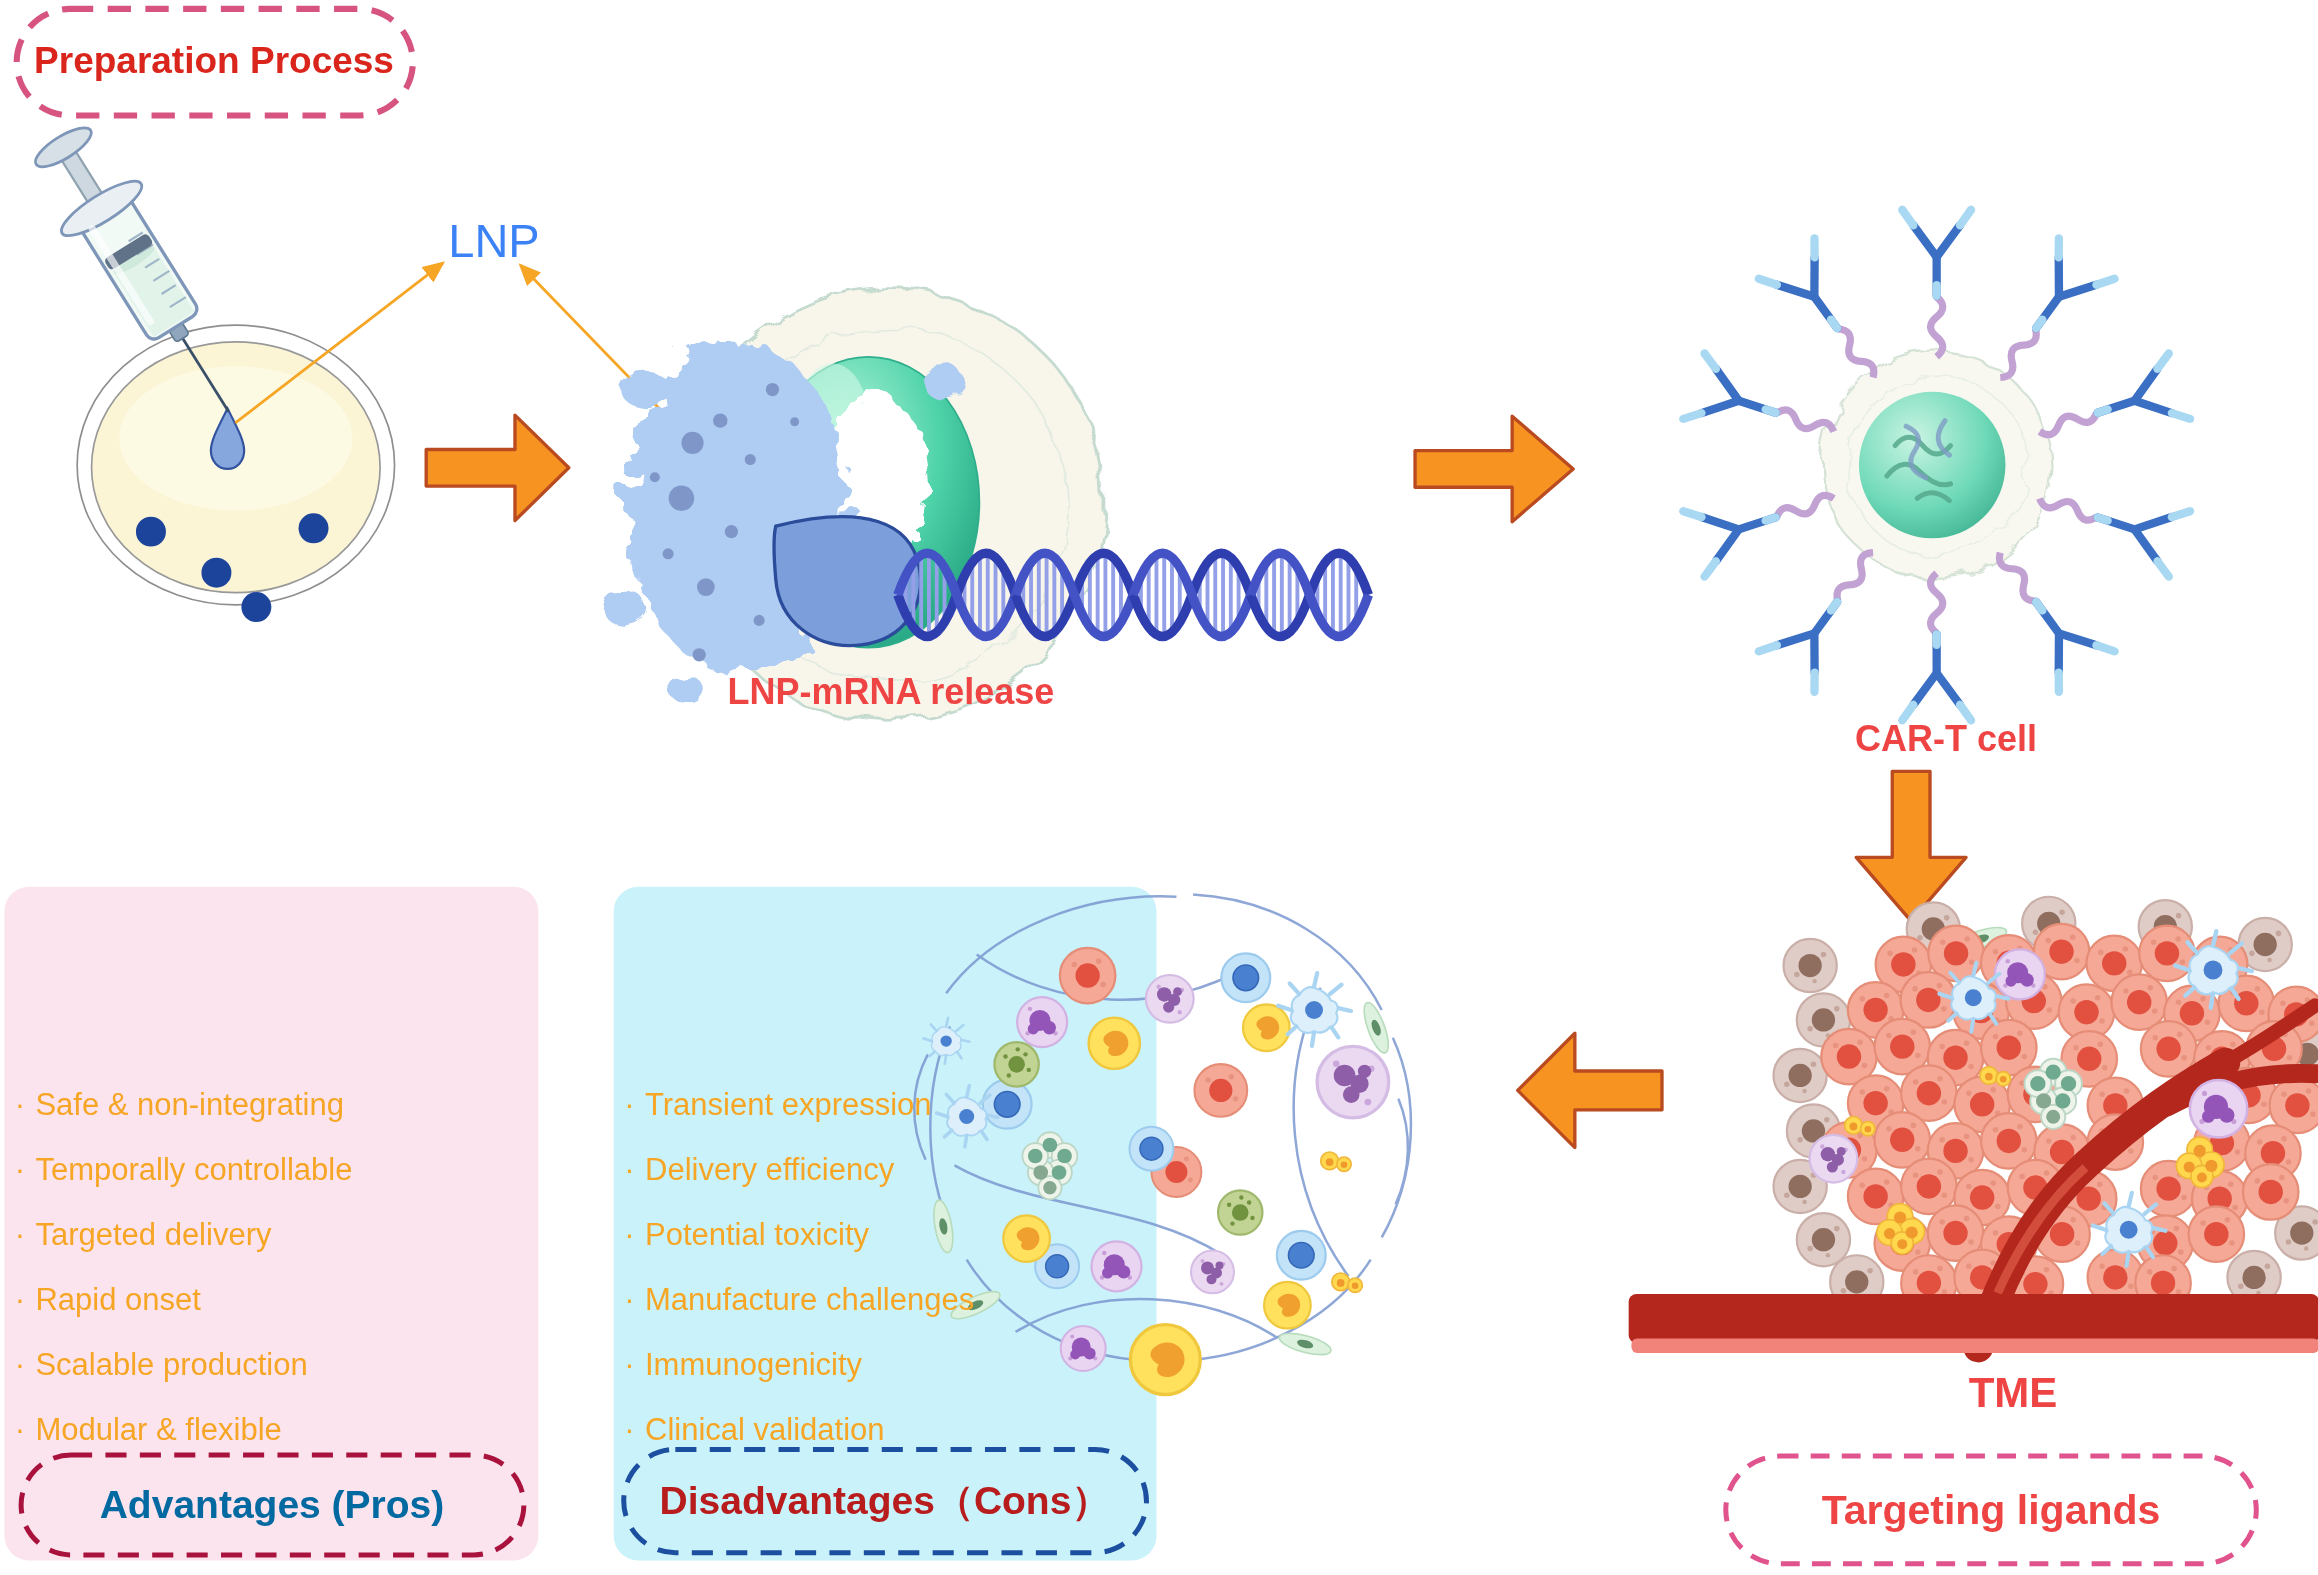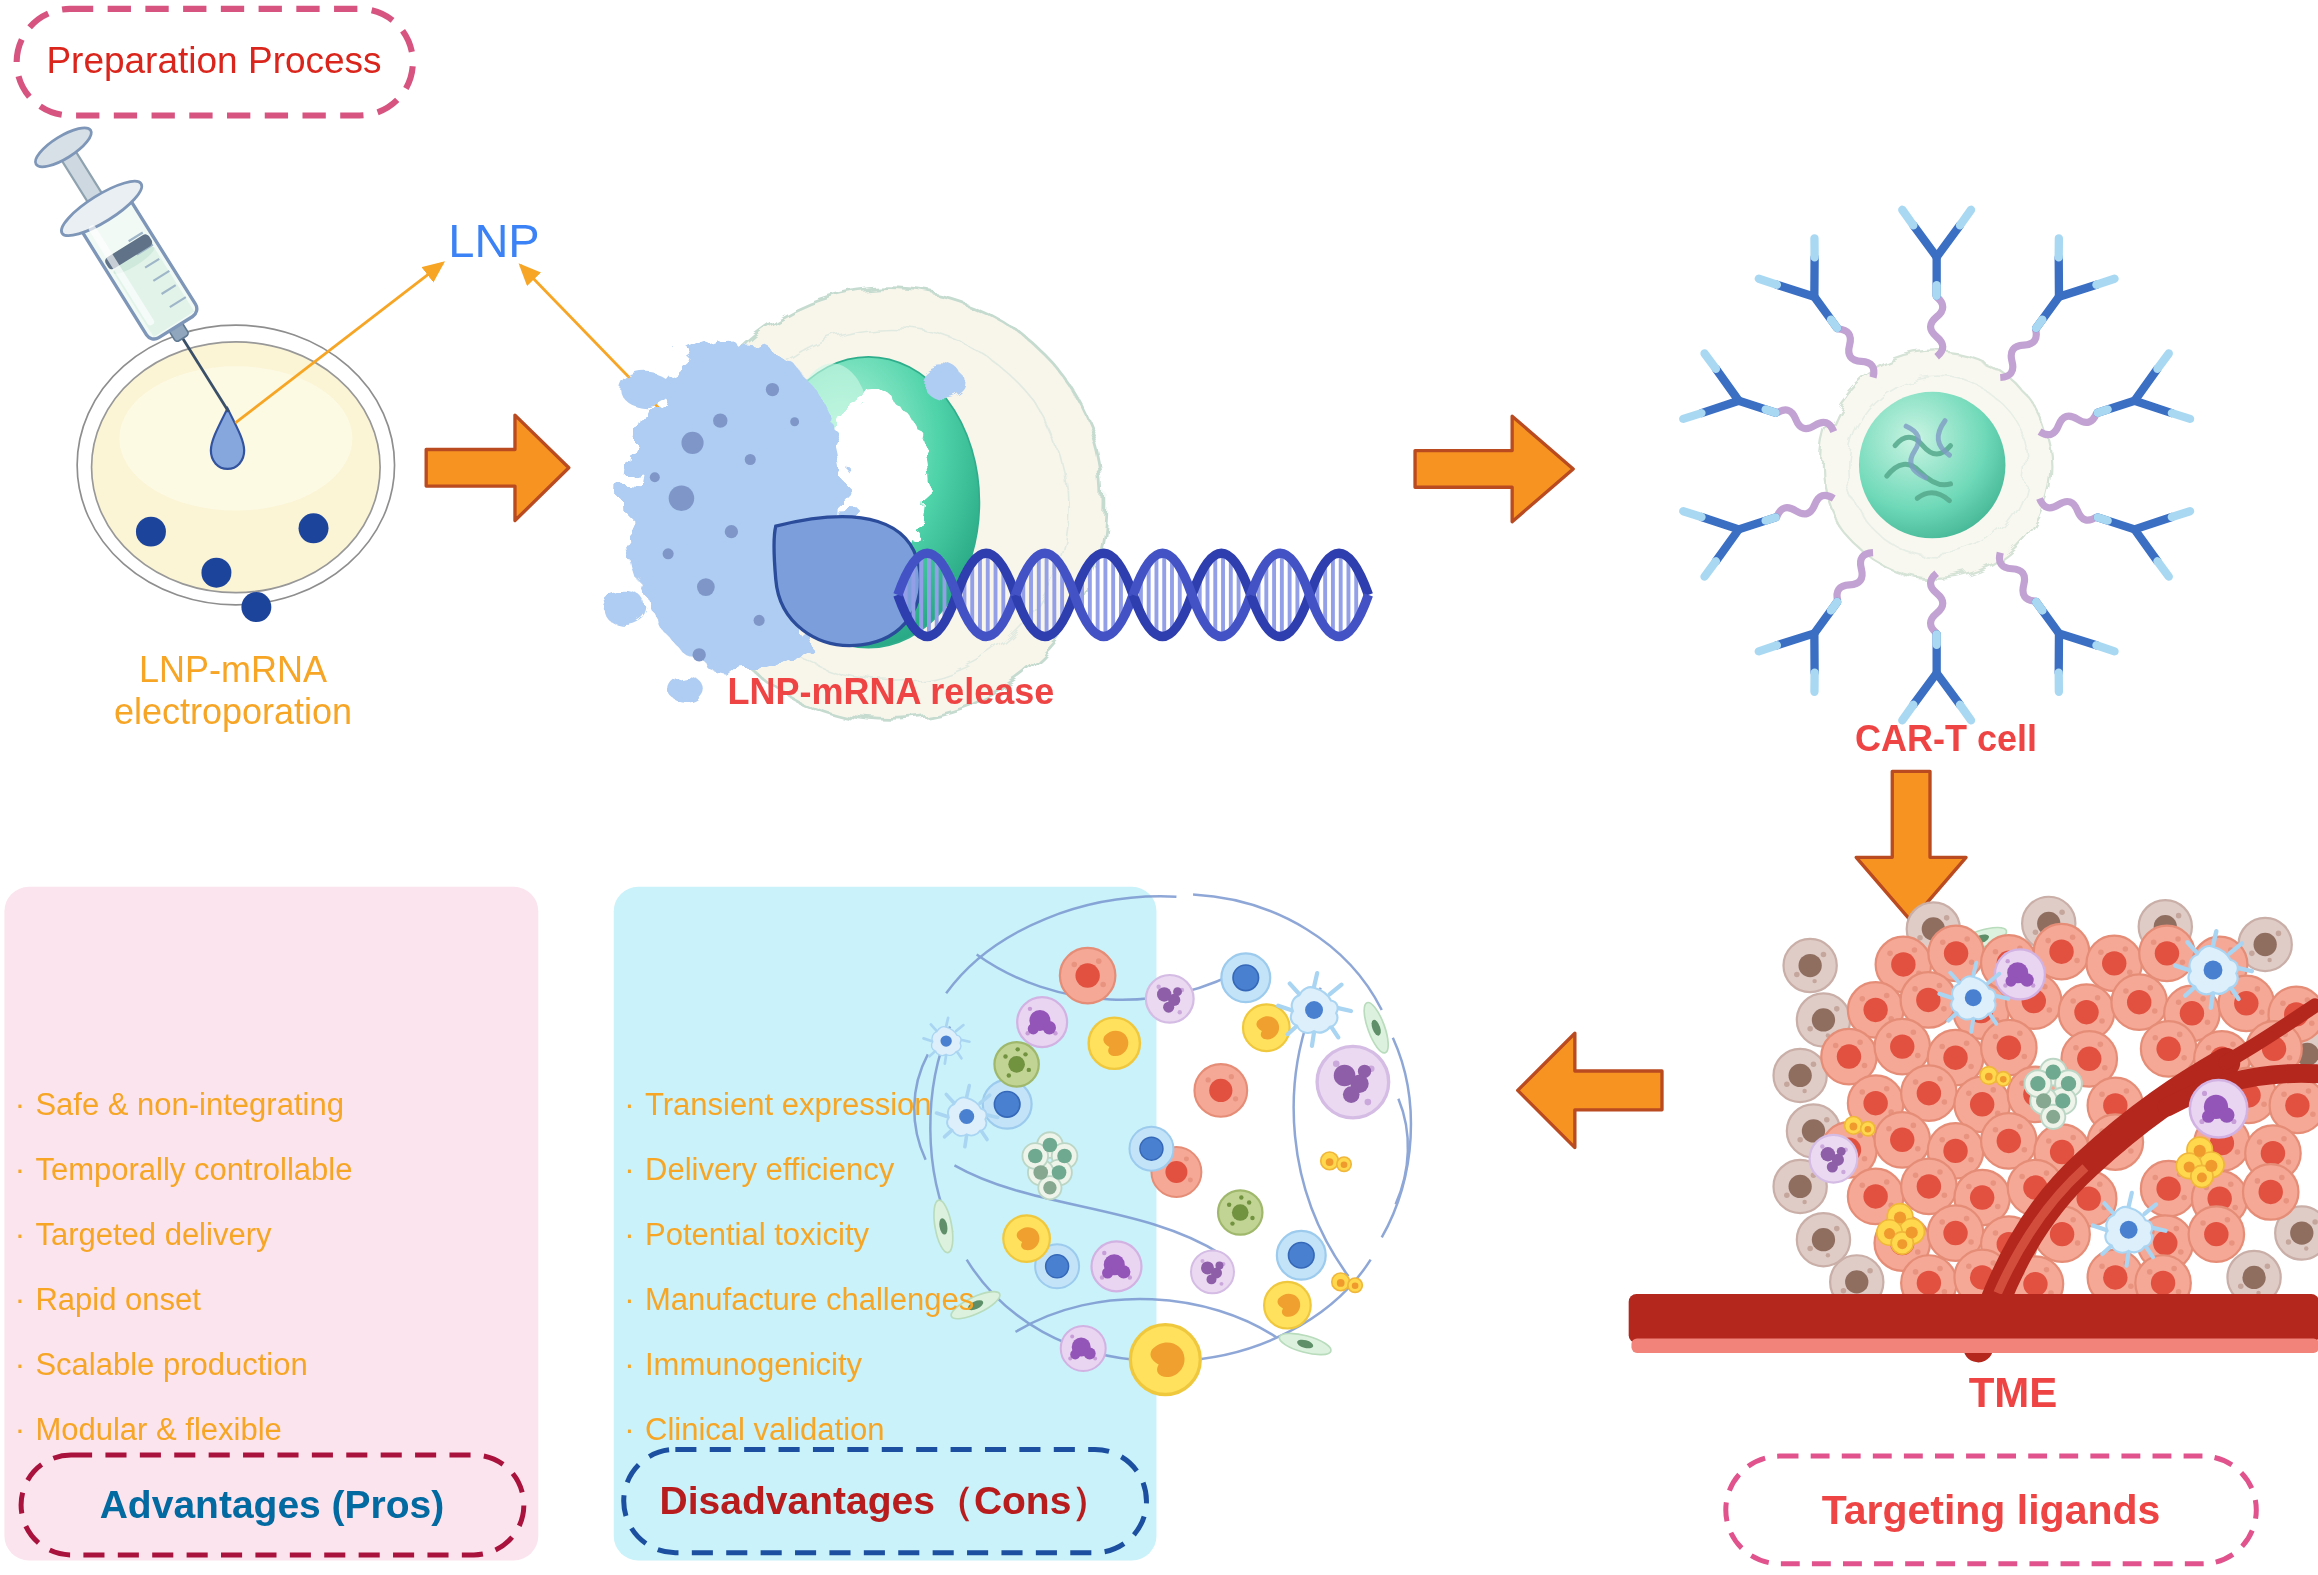--- a/index.html
+++ b/index.html
@@ -1,21 +1,21 @@
 <!DOCTYPE html>
 <html style="font-size:9px"><head>
 <meta charset="utf-8">
 <style>
   html,body{margin:0;padding:0;background:#fff;}
   #canvas{position:relative;width:2319px;height:1576px;background:#ffffff;overflow:hidden;
           font-family:"Liberation Sans",sans-serif;}
   #art{position:absolute;left:0;top:0;width:2319px;height:1576px;}
   .lbl{position:absolute;transform:translate(-50%,-50%);white-space:nowrap;}
   .cap{color:#ef4444;font-size:36px;font-weight:bold;}
-  .prep-title{left:214px;top:61px;color:#DA251C;font-size:37px;font-weight:normal;}
+  .prep-title{left:214px;top:61px;color:#DA251C;font-size:37px;font-weight:bold;}
   .electro{left:233px;top:691px;color:#F6A525;font-size:36px;text-align:center;line-height:42px;}
   .lnp-lbl{left:494px;top:240px;color:#3b82f6;font-size:47px;}
   .release-lbl{left:891px;top:692px;}
   .cart-lbl{left:1946px;top:739px;}
   .tme-lbl{left:2013px;top:1393px;font-size:42px;}
   .targeting-lbl{left:1991px;top:1510px;color:#ef4444;font-size:41px;font-weight:bold;}
   .adv-lbl{left:272px;top:1505px;color:#0369a1;font-size:39px;font-weight:bold;}
   .dis-lbl{left:885px;top:1501px;color:#b91c1c;font-size:39px;font-weight:bold;}
   .list{position:absolute;color:#F6A525;font-size:31px;}
   .list .row{height:65px;display:flex;align-items:center;}
@@ -440,24 +440,20 @@
       <use href="#cD" transform="translate(1742,2012) scale(0.8)"></use>
       <use href="#cD" transform="translate(1705,1876) scale(0.6)"></use>
       <use href="#cYs" transform="translate(2408,2092)"></use>
       <use href="#cYs" transform="translate(2428,2310)"></use>
     </g>
   </g>
 </svg>
 
   <div class="lbl prep-title">Preparation Process</div>
 
-  <div class="lbl electro">
-    <div>LNP-mRNA</div>
-    <div>electroporation</div>
-  </div>
 
   <div class="lbl lnp-lbl">LNP</div>
   <div class="lbl cap release-lbl">LNP-mRNA release</div>
   <div class="lbl cap cart-lbl">CAR-T cell</div>
   <div class="lbl cap tme-lbl">TME</div>
   <div class="lbl targeting-lbl">Targeting ligands</div>
 
   <div id="adv-list" class="list">
     <div class="row">
         <span class="bullet">·</span>

